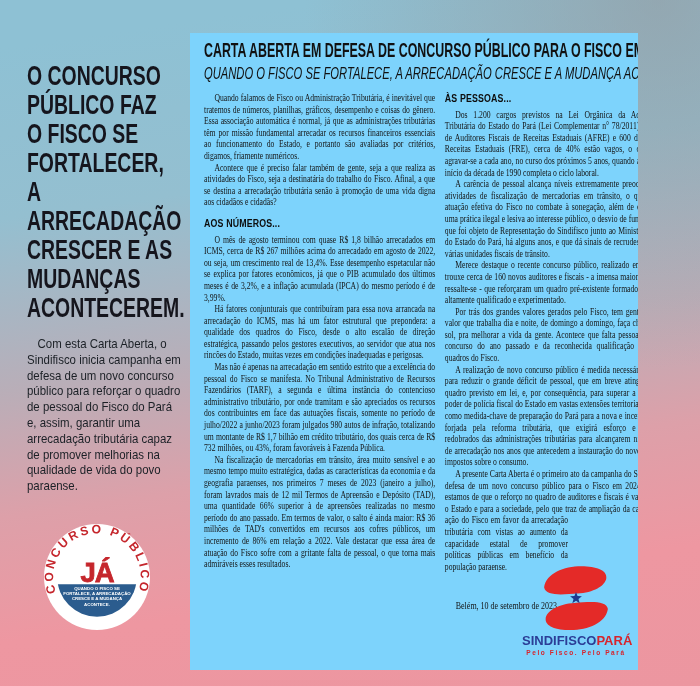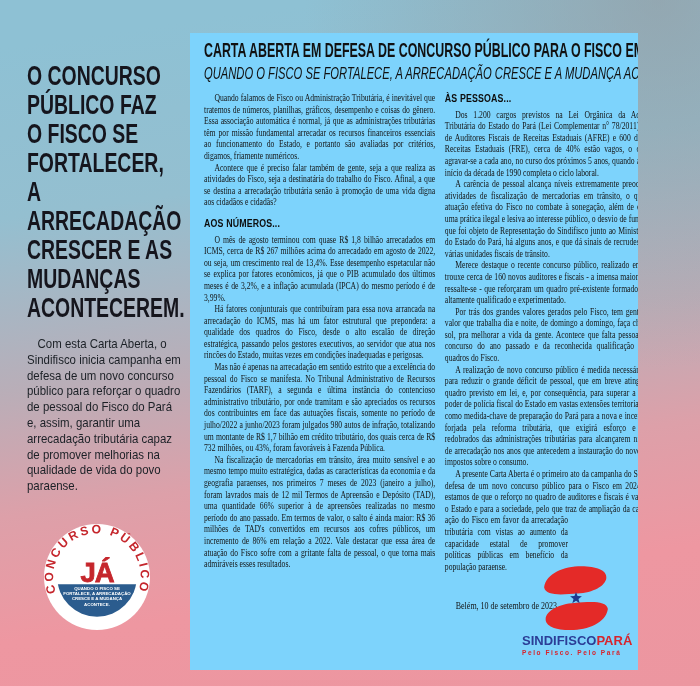--- a/index.html
+++ b/index.html
@@ -50,21 +50,21 @@
   .col p{margin:0;text-indent:13px;}
   .col h4{
     font-family:"Liberation Sans",sans-serif;font-size:11px;font-weight:bold;
     margin:10px 0 4px 0;letter-spacing:0.2px;color:#0d0d0d;
   }
   .col h4:first-child{margin-top:1px;}
   .fs1{float:right;width:0;height:56px;}
   .fs2{float:right;clear:right;width:135px;height:100px;}
   .dateline{margin-top:28px !important;width:62%;text-align:center;text-indent:0 !important;font-size:10px;}
   
-  .sind-logo{position:absolute;right:8px;bottom:14px;width:108px;margin-left:44px;}
+  .sind-logo{position:absolute;right:8px;bottom:14px;width:108px;text-align:center;margin-left:44px;}
   .sind-logo svg{display:block;width:92px;height:70px;margin:0 auto;}
   .wordmark{font-size:13px;font-weight:800;letter-spacing:0;line-height:14px;white-space:nowrap;}
   .tagline{font-size:6.5px;font-weight:bold;letter-spacing:1.6px;margin-top:1px;white-space:nowrap;}
 </style>
 </head>
 <body>
 
 <aside>
   <h1 class="side-headline">O CONCURSO PÚBLICO FAZ O FISCO SE FORTALECER, A ARRECADAÇÃO CRESCER E AS MUDANÇAS ACONTECEREM.</h1>
   <p class="side-para">Com esta Carta Aberta, o Sindifisco inicia campanha em defesa de um novo concurso público para reforçar o quadro de pessoal do Fisco do Pará e, assim, garantir uma arrecadação tributária capaz de promover melhorias na qualidade de vida do povo paraense.</p>

